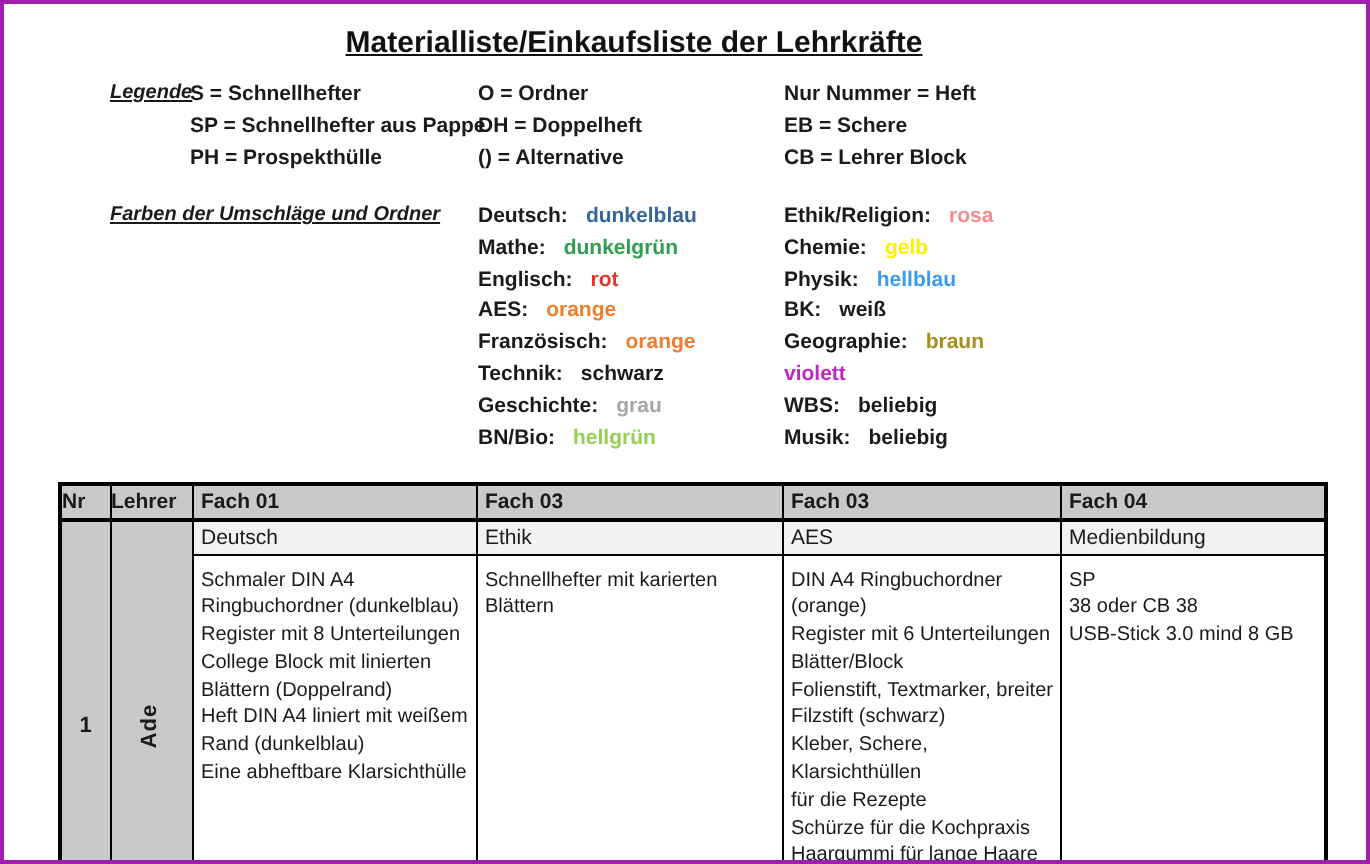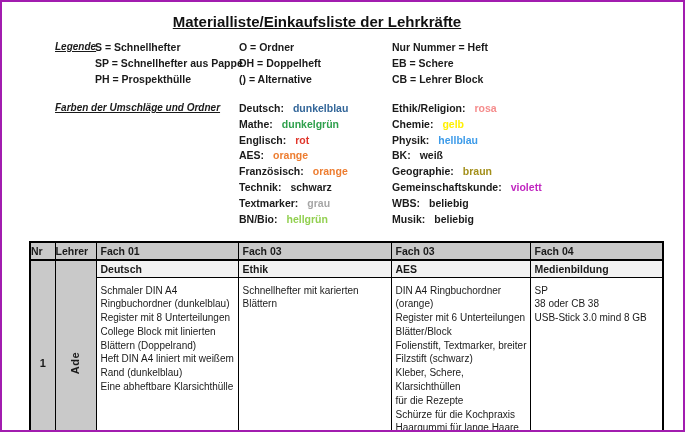--- a/index.html
+++ b/index.html
@@ -85,21 +85,21 @@
     display: inline-block;
     transform: rotate(-90deg);
     font-weight: bold;
     font-size: 11px;
     letter-spacing: 0.5px;
     white-space: nowrap;
   }
   td.subject-cell {
     background: #f2f2f2;
     font-size: 10.5px;
-    font-weight: bold;
+    font-weight: normal;
     height: 17px;
     padding: 1px 3px 1px 4px;
     vertical-align: middle;
   }
   td.content-cell {
     background: #ffffff;
     font-size: 10px;
     line-height: 13.8px;
     vertical-align: top;
     padding: 6px 2px 2px 4px;
@@ -148,21 +148,21 @@
   </div>
   <div class="c-row" style="left:237px;top:163px">
     <span class="c-label">Französisch:</span>
     <span class="c-value" style="color: rgb(237, 125, 49);">orange</span>
   </div>
   <div class="c-row" style="left:237px;top:179px">
     <span class="c-label">Technik:</span>
     <span class="c-value" style="color: rgb(26, 26, 26);">schwarz</span>
   </div>
   <div class="c-row" style="left:237px;top:195px">
-    <span class="c-label">Textmarker:</span>
+    <span class="c-label">Geschichte:</span>
     <span class="c-value" style="color: rgb(166, 166, 166);">grau</span>
   </div>
   <div class="c-row" style="left:237px;top:211px">
     <span class="c-label">BN/Bio:</span>
     <span class="c-value" style="color: rgb(146, 208, 80);">hellgrün</span>
   </div>
 
   <div class="c-row" style="left:390px;top:100px">
     <span class="c-label">Ethik/Religion:</span>
     <span class="c-value" style="color: rgb(245, 140, 140);">rosa</span>
@@ -177,21 +177,20 @@
   </div>
   <div class="c-row" style="left:390px;top:147px">
     <span class="c-label">BK:</span>
     <span class="c-value" style="color: rgb(26, 26, 26);">weiß</span>
   </div>
   <div class="c-row" style="left:390px;top:163px">
     <span class="c-label">Geographie:</span>
     <span class="c-value" style="color: rgb(163, 143, 26);">braun</span>
   </div>
   <div class="c-row" style="left:390px;top:179px">
-    <span class="c-label">Gemeinschaftskunde:</span>
     <span class="c-value" style="color: rgb(192, 38, 192);">violett</span>
   </div>
   <div class="c-row" style="left:390px;top:195px">
     <span class="c-label">WBS:</span>
     <span class="c-value" style="color: rgb(26, 26, 26);">beliebig</span>
   </div>
   <div class="c-row" style="left:390px;top:211px">
     <span class="c-label">Musik:</span>
     <span class="c-value" style="color: rgb(26, 26, 26);">beliebig</span>
   </div>

